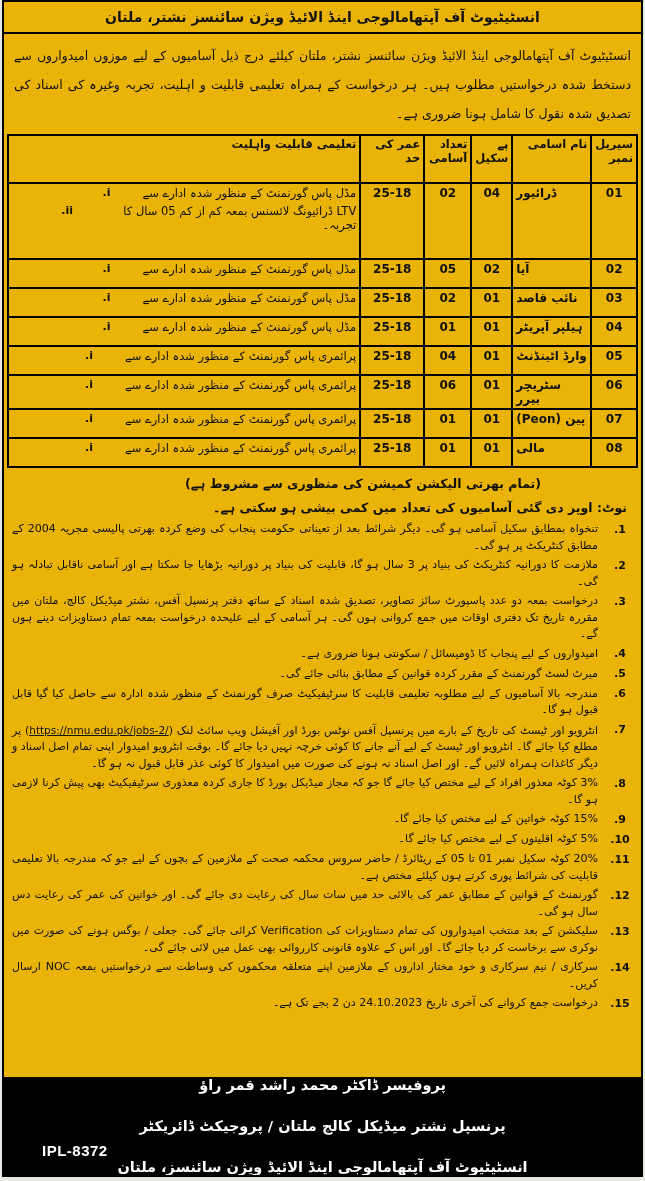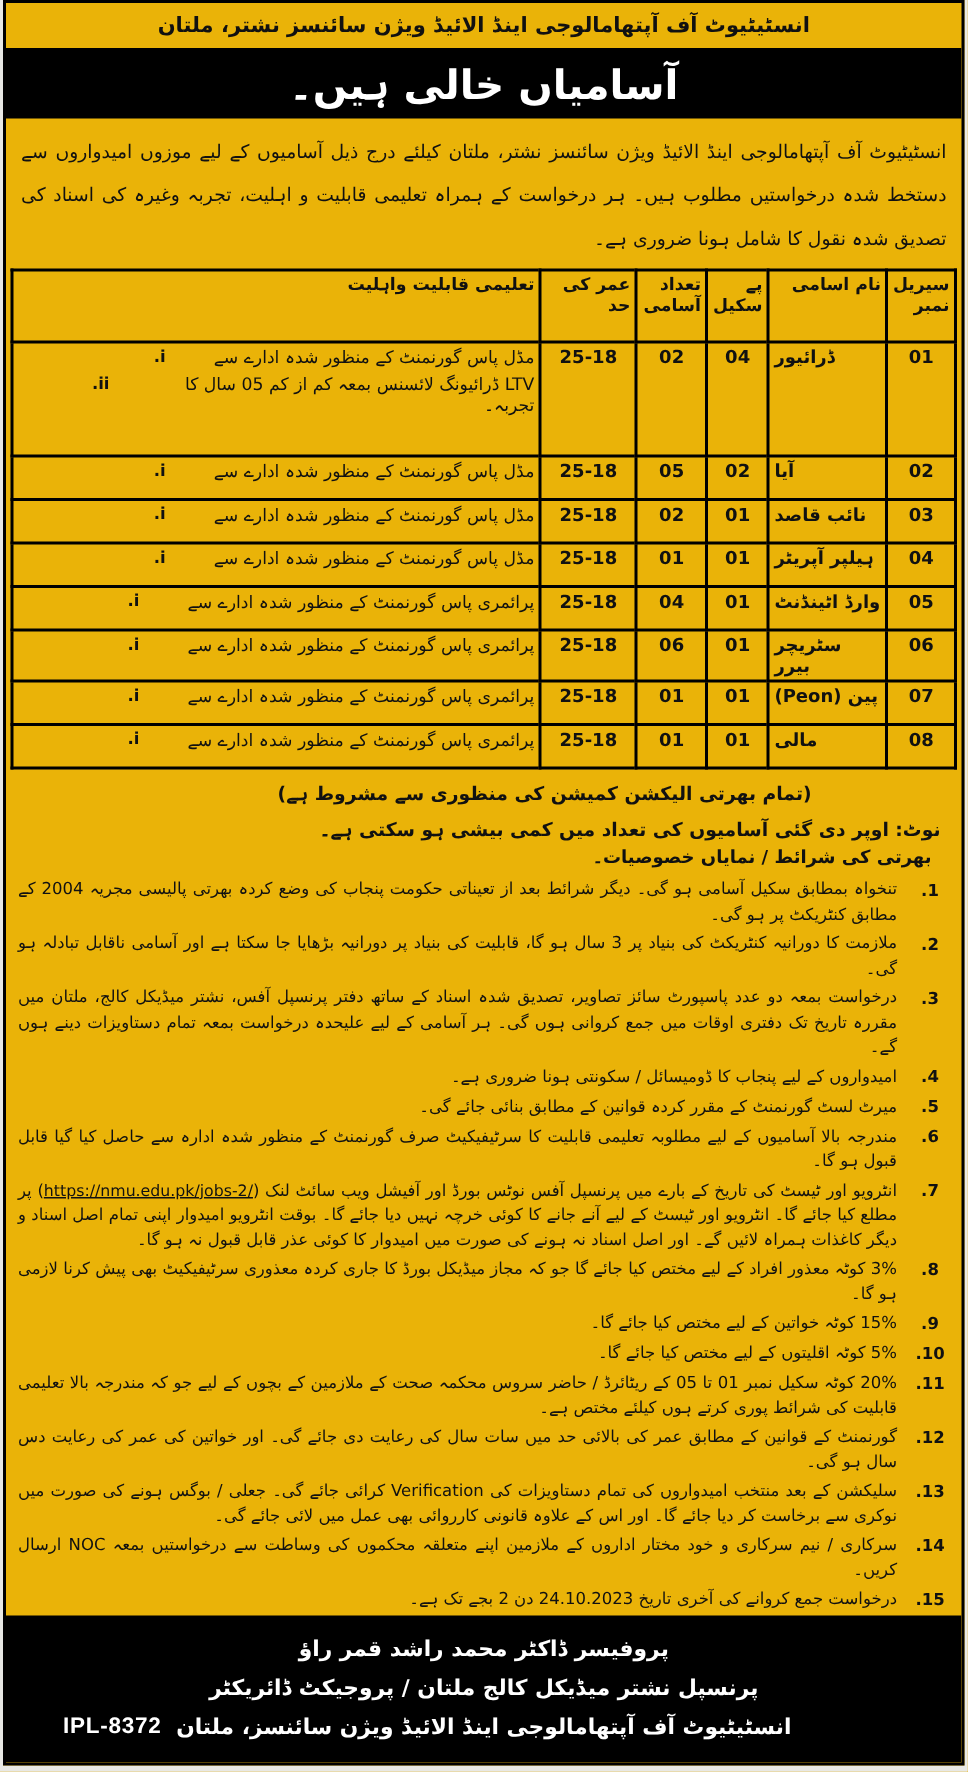--- a/index.html
+++ b/index.html
@@ -36,36 +36,33 @@
   
   .terms-heading{direction:rtl;text-align:right;font-size:17px;font-weight:800;padding:8px 14px 2px 10px;}
   .terms-sub{direction:rtl;text-align:right;font-size:12px;font-weight:600;padding:1px 20px 4px 10px;}
   .terms-list{direction:rtl;padding:0 8px 0 8px;}
   .term{display:flex;gap:9px;margin:3px 0;font-size:11px;line-height:16.5px;}
   .term-num{min-width:26px;text-align:center;font-weight:700;flex:0 0 auto;padding-top:0.5px;}
   .term-text{flex:1 1 auto;text-align:justify;}
   .term-text a{color:#111;text-decoration:underline;font-size:10.5px;word-break:break-all;}
   
   .footer{position:absolute;left:0;right:0;bottom:0;height:98px;background:#000;color:#fff;
-          display:flex;flex-direction:column;align-items:center;justify-content:center;gap:6px;direction:rtl;}
+          display:flex;flex-direction:column;align-items:center;justify-content:center;gap:21px;direction:rtl;}
   .footer-line{font-size:14.5px;font-weight:700;text-align:center;line-height:20px;}
   .ipl{position:absolute;left:38px;bottom:16px;font-size:15px;font-weight:700;
        font-family:"Liberation Sans",sans-serif;letter-spacing:0.5px;direction:ltr;}
   .ltr{direction:ltr;unicode-bidi:isolate;}
 </style>
 </head>
 <body>
 
 <div class="frame">
 
   <div class="masthead">انسٹیٹیوٹ آف آپتھامالوجی اینڈ الائیڈ ویژن سائنسز نشتر، ملتان</div>
 
-  <div class="banner">
-    <span>آسامیاں خالی ہیں۔</span>
-  </div>
 
   <div class="intro">انسٹیٹیوٹ آف آپتھامالوجی اینڈ الائیڈ ویژن سائنسز نشتر، ملتان کیلئے درج ذیل آسامیوں کے لیے موزوں امیدواروں سے دستخط شدہ درخواستیں مطلوب ہیں۔ ہر درخواست کے ہمراہ تعلیمی قابلیت و اہلیت، تجربہ وغیرہ کی اسناد کی تصدیق شدہ نقول کا شامل ہونا ضروری ہے۔</div>
 
   <table class="vac">
     <colgroup>
       <col style="width:37px">
         <col style="width:79px">
         <col style="width:41px">
       <col style="width:47px">
         <col style="width:64px">
@@ -189,21 +186,20 @@
               <span class="qual-text">پرائمری پاس گورنمنٹ کے منظور شدہ ادارے سے</span>
             </div>
           </td>
         </tr>
       </tbody>
   </table>
 
   <div class="note sub">(تمام بھرتی الیکشن کمیشن کی منظوری سے مشروط ہے)</div>
   <div class="note">نوٹ: اوپر دی گئی آسامیوں کی تعداد میں کمی بیشی ہو سکتی ہے۔</div>
 
-  <div class="terms-sub">بھرتی کی شرائط / نمایاں خصوصیات۔</div>
 
   <div class="terms-list">
       <div class="term">
         <span class="term-num">1.</span>
         <div class="term-text">تنخواہ بمطابق سکیل آسامی ہو گی۔ دیگر شرائط بعد از تعیناتی حکومت پنجاب کی وضع کردہ بھرتی پالیسی مجریہ 2004 کے مطابق کنٹریکٹ پر ہو گی۔</div>
       </div>
       <div class="term">
         <span class="term-num">2.</span>
         <div class="term-text">ملازمت کا دورانیہ کنٹریکٹ کی بنیاد پر 3 سال ہو گا، قابلیت کی بنیاد پر دورانیہ بڑھایا جا سکتا ہے اور آسامی ناقابل تبادلہ ہو گی۔</div>
       </div>

